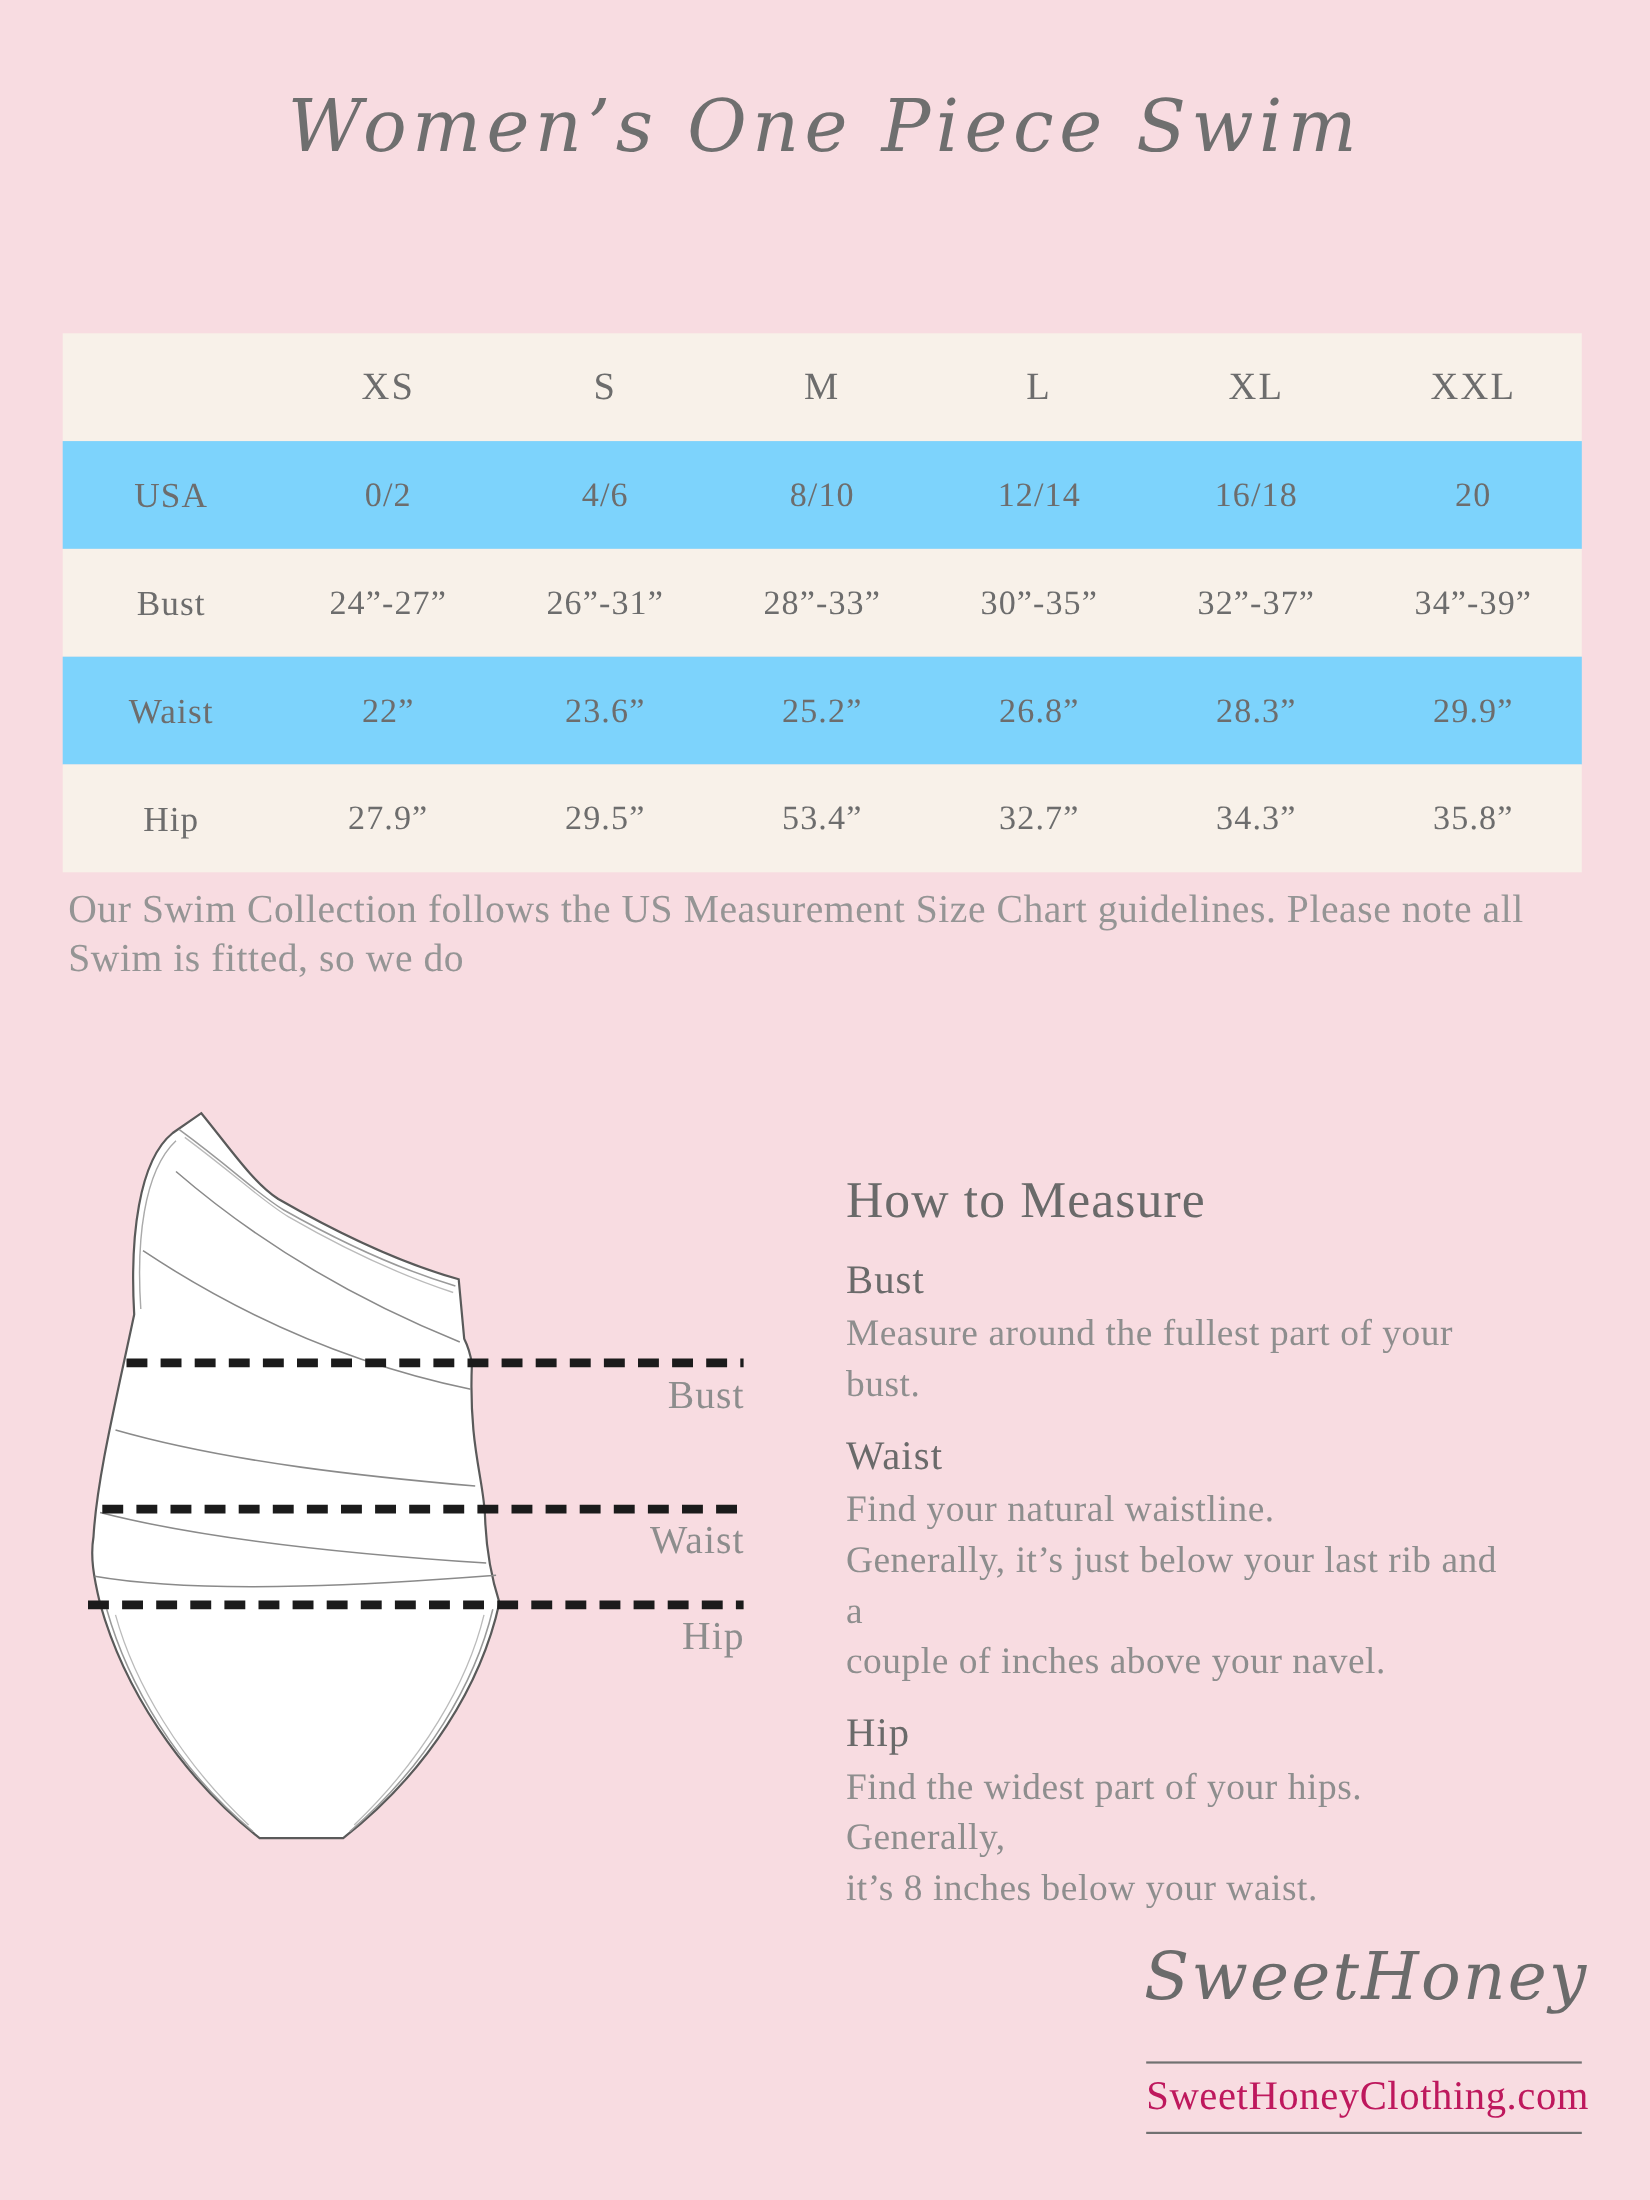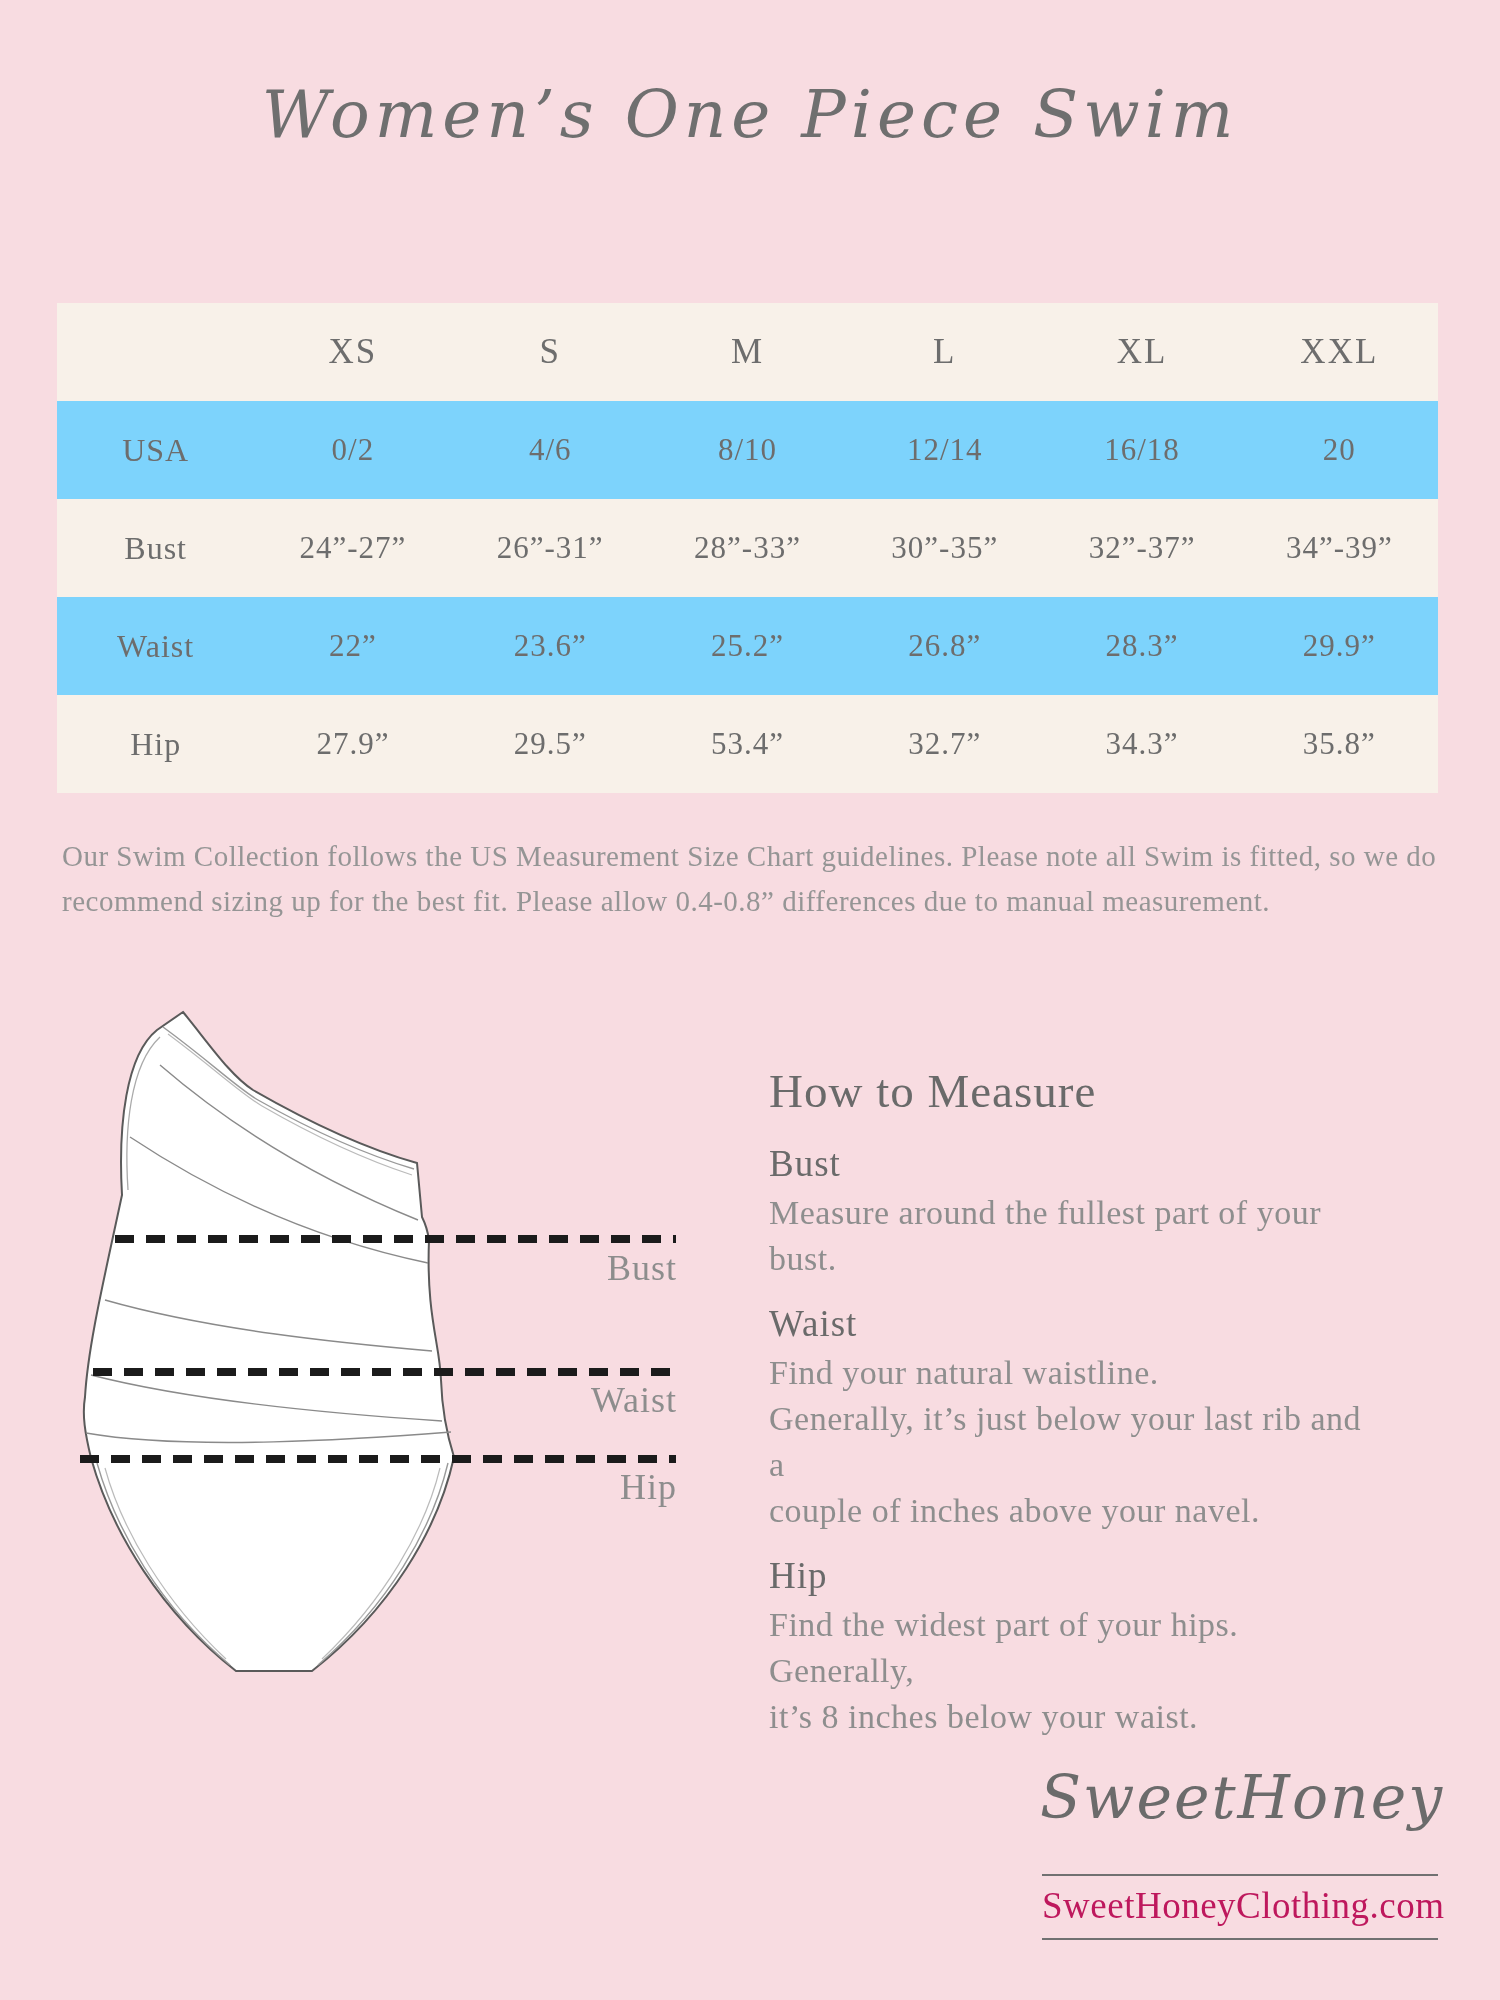--- a/index.html
+++ b/index.html
@@ -22,22 +22,22 @@
   .t-row.cream{background:#f8f1e9;}
   .t-row.pink{background:#7dd3fc;}
   .cell{
     flex:1;text-align:center;
     font-size:31px;color:#6d6d6d;letter-spacing:1px;
   }
   .cell.head{font-size:35px;letter-spacing:2px;}
   .cell.rowlabel{font-size:32px;}
   
   .note{
-    position:absolute;left:62px;top:834px;width:1400px;
-    font-size:29px;line-height:45px;color:#959595;letter-spacing:0.5px;
+    position:absolute;left:62px;top:804px;width:1400px;
+    font-size:36px;line-height:45px;color:#959595;letter-spacing:0.5px;
   }
   
   .suit-svg{position:absolute;left:60px;top:985px;}
   .diagram-label{
     position:absolute;right:823px;text-align:right;
     font-size:36px;color:#8d8d8d;letter-spacing:1px;
   }
   .diagram-label.bust{top:1247px;}
   .diagram-label.waist{top:1379px;}
   .diagram-label.hip{top:1466px;}
@@ -111,21 +111,20 @@
     <div class="cell">29.5”</div>
     <div class="cell">53.4”</div>
     <div class="cell">32.7”</div>
     <div class="cell">34.3”</div>
     <div class="cell">35.8”</div>
   </div>
 </div>
 
 <div class="note">
   <div>Our Swim Collection follows the US Measurement Size Chart guidelines. Please note all Swim is fitted, so we do</div>
-  <div>recommend sizing up for the best fit. Please allow 0.4-0.8” differences due to manual measurement.</div>
 </div>
 
 <svg class="suit-svg" width="650" height="720" viewBox="0 0 650 720">
 
   <path d="M 97 45
            L 123 27
            C 150 60 170 90 193 105
            C 240 132 300 162 357 178
            L 362 232
            C 366 240 368 248 369 255

